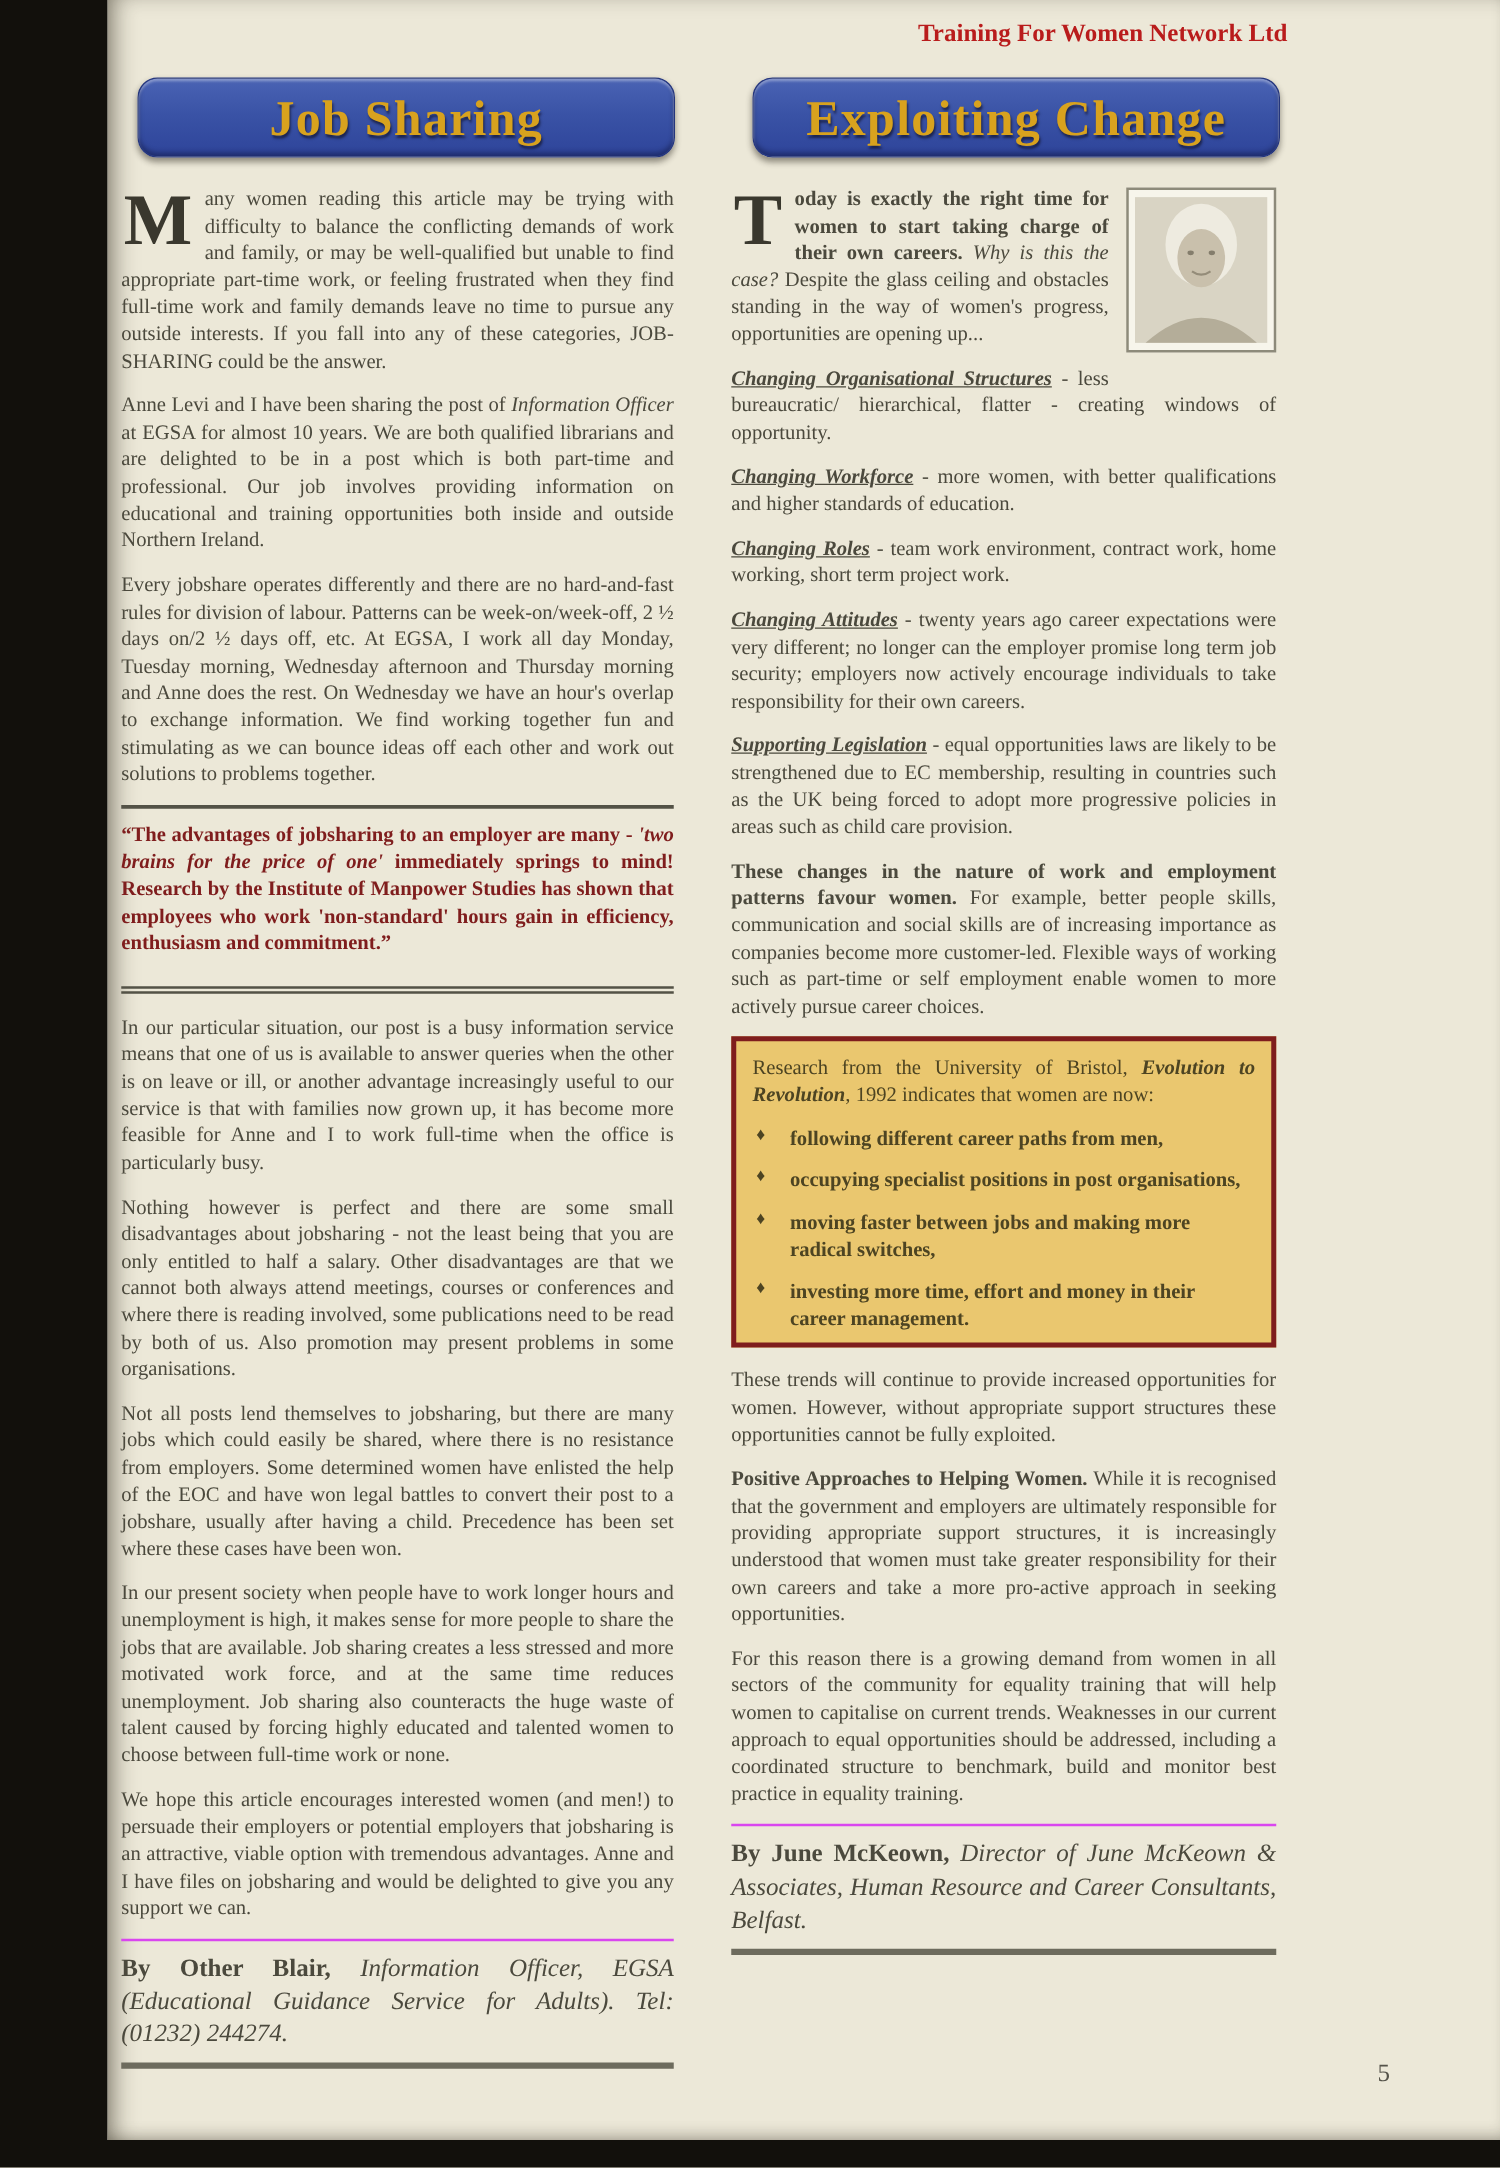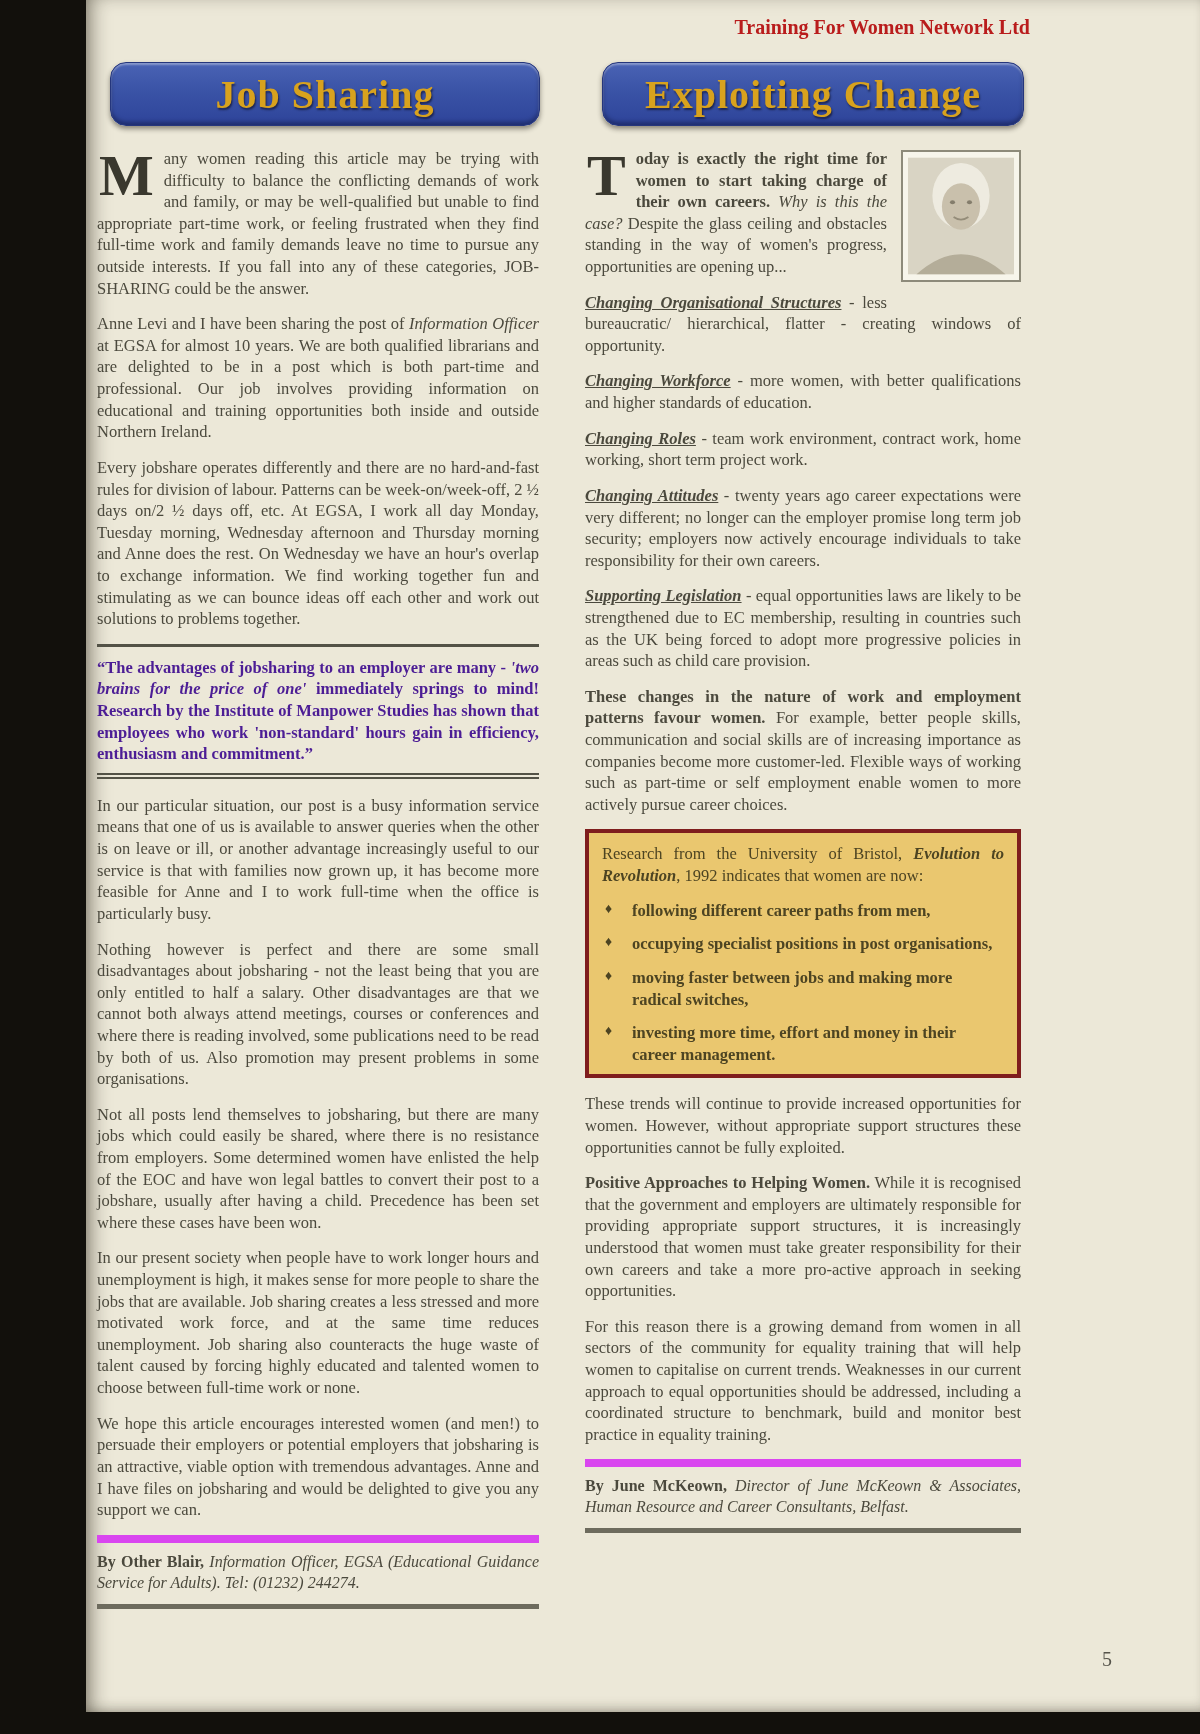--- a/index.html
+++ b/index.html
@@ -42,27 +42,27 @@
   .col.c-left {width:442px; margin-right:46px;}
   .col.c-right {width:436px;}
   p.para {margin:0 0 14px;}
   .dropcap {
     float:left; font-size:58px; line-height:46px; font-weight:bold;
     padding:5px 10px 0 2px; color:#3a382e;
   }
   .em {font-style:italic;}
   .bold {font-weight:bold;}
   .quote {
-    font-weight:bold; color:#4c1d95;
+    font-weight:bold; color:#7f1d1d;
     border-top:3px solid #535246; border-bottom:6px double #535246;
-    padding:10px 0 8px; margin:2px 0 16px;
+    padding:10px 0 24px; margin:2px 0 16px;
   }
   .byline {
-    border-top:8px solid #d946ef; border-bottom:5px solid #6d6b5d;
-    padding:9px 0 10px; margin:0; font-size:16px; text-align:justify;
+    border-top:2px solid #d946ef; border-bottom:5px solid #6d6b5d;
+    padding:9px 0 10px; margin:0; font-size:20px; text-align:justify;
   }
   .byline .name {font-weight:bold;}
   .byline .rest {font-style:italic;}
   .sec-h {font-weight:bold; font-style:italic; text-decoration:underline;}
   .photo-frame {
     float:right; width:120px; height:132px; margin:2px 0 10px 14px;
     background:#f7f5eb; border:2px solid #8d8a7a; padding:5px; box-sizing:border-box;
   }
   .photo-frame svg {display:block; width:100%; height:100%;}
   .hbox {

